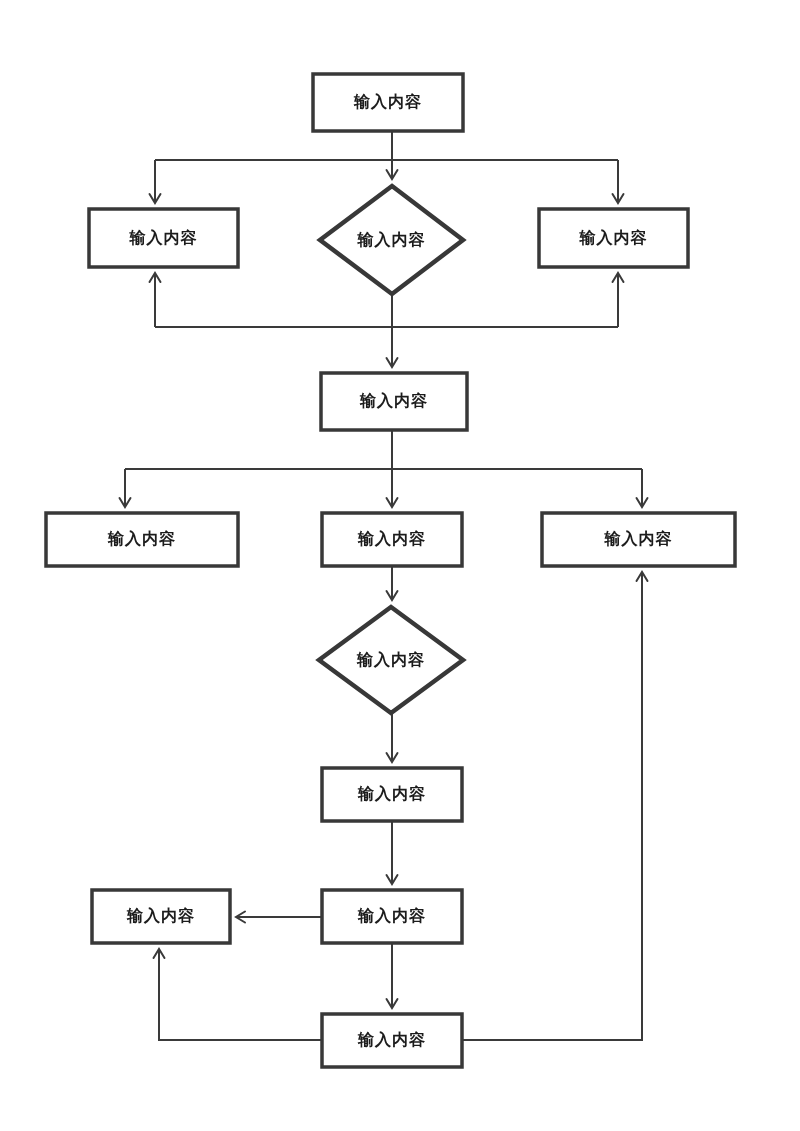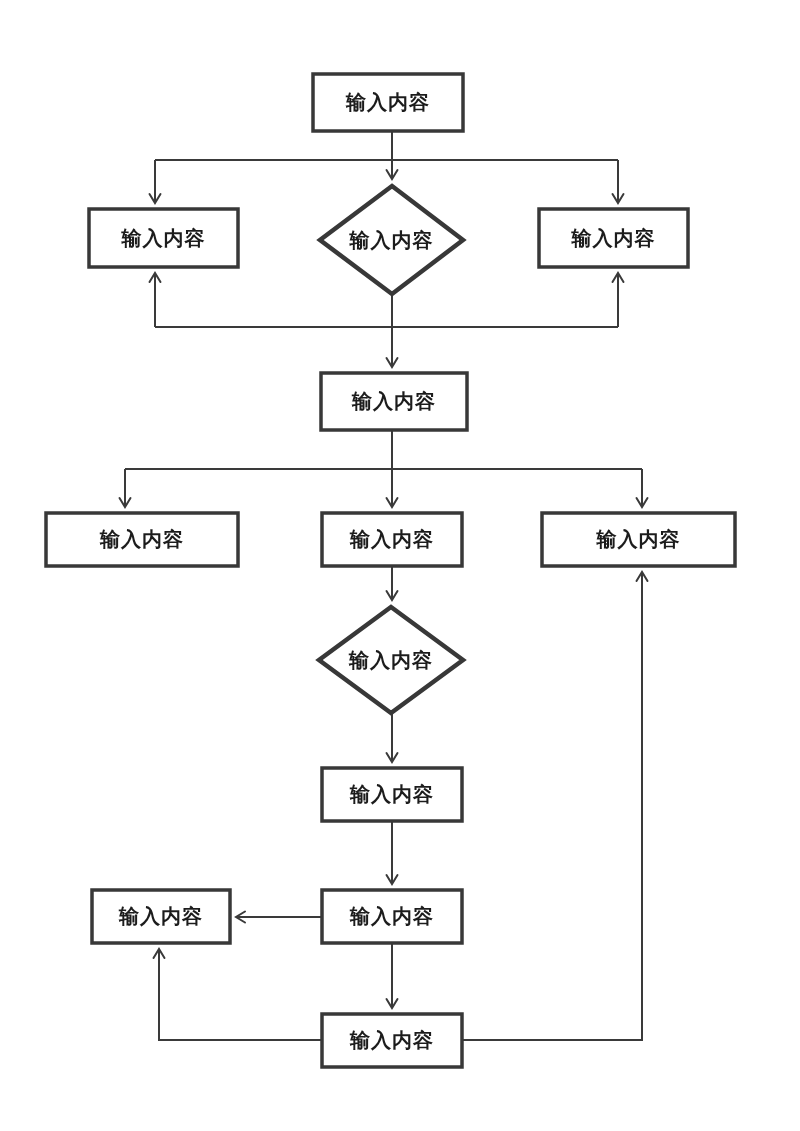--- a/index.html
+++ b/index.html
@@ -18,21 +18,21 @@
   #wires {
     position: absolute;
     left: 0;
     top: 0;
   }
   .node-label {
     position: absolute;
     display: flex;
     align-items: center;
     justify-content: center;
-    font-size: 20px;
+    font-size: 16px;
     font-weight: bold;
     color: #1c1c1c;
     letter-spacing: 1px;
     text-align: left;
     cursor: default;
     user-select: none;
   }
 </style>
 </head>
 <body>

